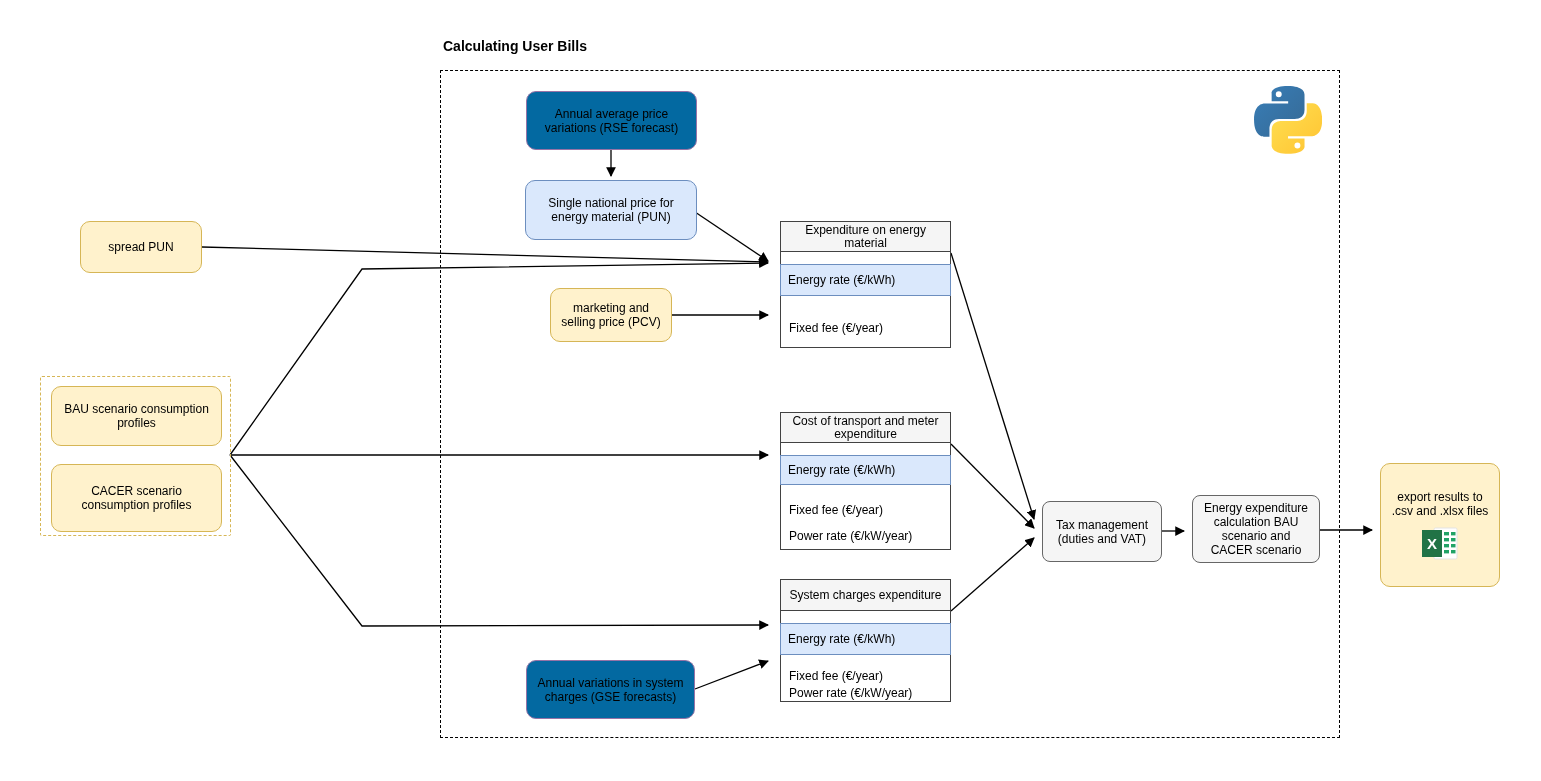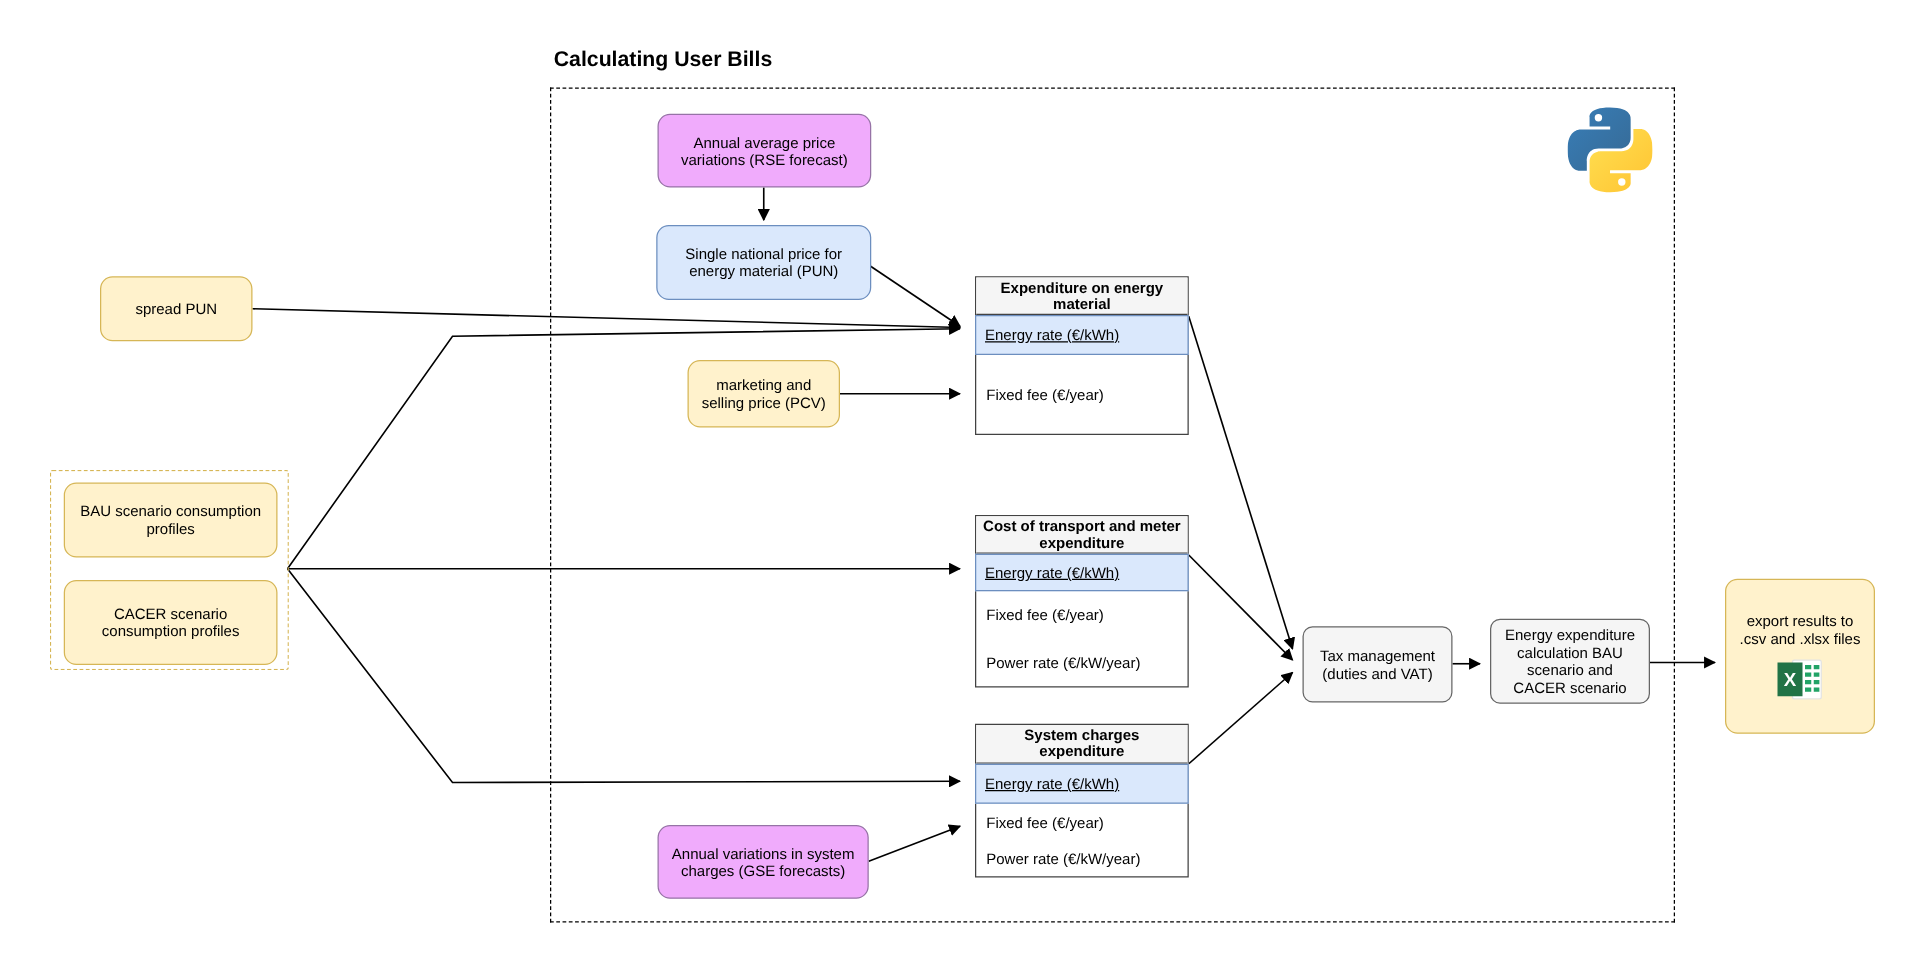--- a/index.html
+++ b/index.html
@@ -1,37 +1,37 @@
 <!DOCTYPE html>
 <html><head>
 <meta charset="utf-8">
 <style>
   html,body{margin:0;padding:0;background:#ffffff;}
   body{width:1541px;height:781px;position:relative;overflow:hidden;
        font-family:"Liberation Sans","DejaVu Sans",sans-serif;color:#000;}
   .canvas{position:absolute;inset:0;}
   svg.wires{position:absolute;left:0;top:0;pointer-events:none;}
-  .diagram-title{position:absolute;left:443px;top:38px;font-size:17px;font-weight:bold;}
+  .diagram-title{position:absolute;left:443px;top:38px;font-size:14px;font-weight:bold;}
   .frame{position:absolute;border:1.5px dashed #000;box-sizing:border-box;}
   .frame.main{left:440px;top:70px;width:900px;height:668px;}
   .group{position:absolute;border:1.3px dashed #d6b656;box-sizing:border-box;border-radius:2px;}
   .group.profiles{left:40px;top:376px;width:191px;height:160px;}
   .box{position:absolute;display:flex;align-items:center;justify-content:center;
        text-align:center;font-size:12px;line-height:14px;border-radius:10px;
        padding:3px 8px;box-sizing:border-box;}
   .yellow{background:#fff2cc;border:1px solid #d6b656;}
-  .purple{background:#f0abfc;border:1px solid #9673a6;}
+  .purple{background:#0369a1;border:1px solid #9673a6;}
   .blue  {background:#dae8fc;border:1px solid #6c8ebf;}
   .gray  {background:#f5f5f5;border:1px solid #666666;border-radius:8px;}
   .dtable{position:absolute;background:#fff;border:1px solid #424242;box-sizing:border-box;
           display:flex;flex-direction:column;font-size:12px;}
-  .thead{background:#f5f5f5;border-bottom:1px solid #424242;font-weight:bold;text-align:center;
+  .thead{background:#f5f5f5;border-bottom:1px solid #424242;font-weight:normal;text-align:center;
          display:flex;align-items:center;justify-content:center;line-height:13px;padding:1px 4px;}
-  .hrow{background:#dae8fc;border:1px solid #6c8ebf;margin:0 -1px;height:32px;flex:0 0 auto;
-        display:flex;align-items:center;padding:0 7px;box-sizing:border-box;text-decoration:underline;}
+  .hrow{background:#dae8fc;border:1px solid #6c8ebf;margin:12px -1px;height:32px;flex:0 0 auto;
+        display:flex;align-items:center;padding:0 7px;box-sizing:border-box;}
   .rows{flex:1;display:flex;flex-direction:column;justify-content:space-around;padding:0 8px;}
   .rows.single{justify-content:center;}
   .export-box{flex-direction:column;border-radius:10px;gap:8px;}
   .logo{position:absolute;}
 </style>
 </head>
 <body>
 
 <div class="canvas">
 

